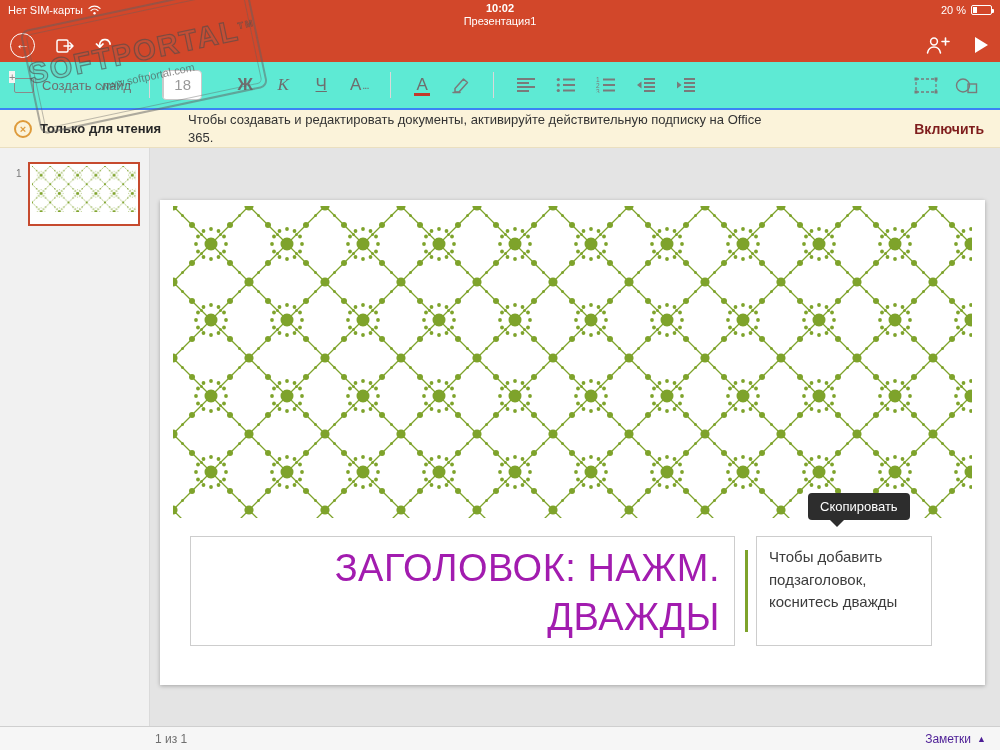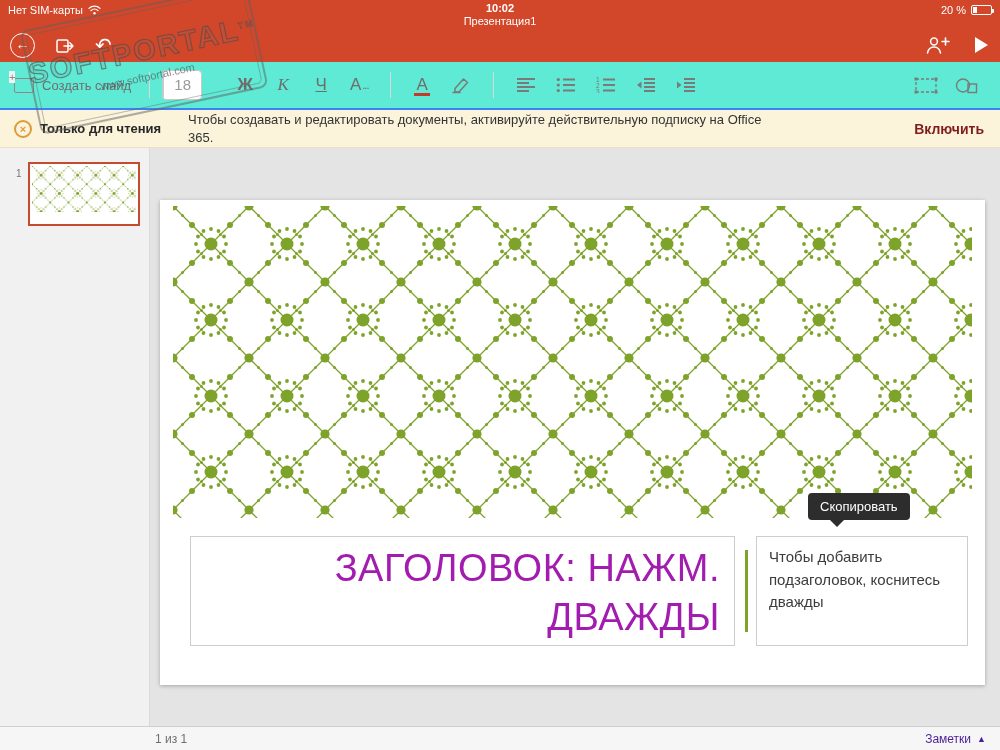--- a/index.html
+++ b/index.html
@@ -68,21 +68,21 @@
   .thumb { position:absolute; left:28px; top:14px; width:112px; height:64px; background:#fff;
            border:2px solid #C64A2E; }
   .thumb svg { position:absolute; left:2px; top:2px; }
 
   .slide { position:absolute; left:160px; top:52px; width:825px; height:485px; background:#fff;
            box-shadow:0 1px 4px rgba(0,0,0,.28); }
   .titlebox { position:absolute; left:30px; top:336px; width:545px; height:110px; border:1px solid #CDCDCD;
               text-align:right; padding:7px 14px 0 8px; color:#a21caf; font-size:38px; line-height:49px;
               letter-spacing:.5px; }
   .greenline { position:absolute; left:585px; top:350px; width:3px; height:82px; background:#7EA32B; }
-  .subbox { position:absolute; left:596px; top:336px; width:212px; height:110px; border:1px solid #CDCDCD;
+  .subbox { position:absolute; left:596px; top:336px; width:176px; height:110px; border:1px solid #CDCDCD;
             padding:9px 12px; font-size:15px; line-height:1.5; color:#3c3c3c; }
   .tooltip { position:absolute; left:648px; top:293px; background:#2D2D2D; color:#fff; font-size:13px;
              padding:6px 12px; border-radius:4px; white-space:nowrap; }
   .tooltip::after { content:""; position:absolute; left:22px; bottom:-7px; border-left:7px solid transparent;
                     border-right:7px solid transparent; border-top:7px solid #2D2D2D; }
 
   
   .footer { position:absolute; left:0; right:0; bottom:0; height:24px; background:#F6F6F6;
             border-top:1px solid #CFCFCF; display:flex; align-items:center; font-size:12px; color:#6f6f6f; }
   .footer .page { margin-left:155px; }

